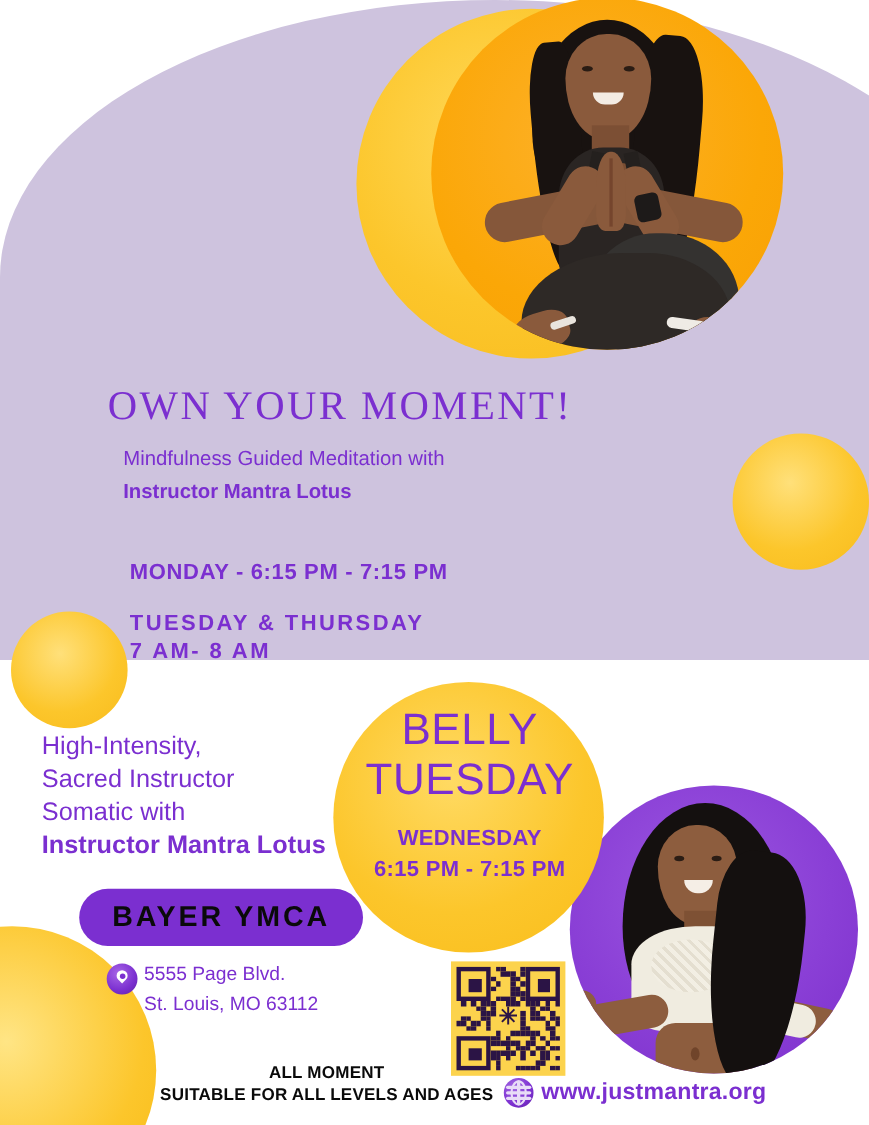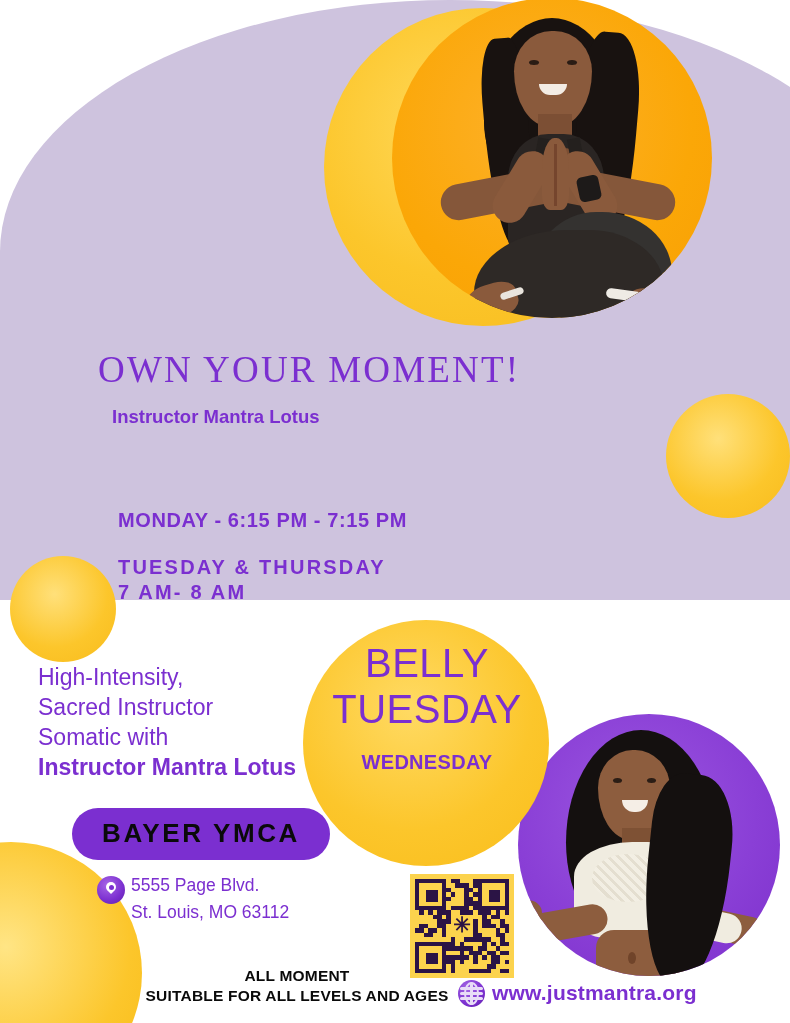--- a/index.html
+++ b/index.html
@@ -267,20 +267,21 @@
       <div class="bd-hairfall"></div>
     </div>
   </div>
 
   <div class="shape" id="circle-belly-yellow"></div>
 
 
   <div id="own-moment">OWN YOUR MOMENT!</div>
 
   <div id="yoga-desc">
+    <div>Mindfulness Guided Meditation with</div>
     <div class="bold">Instructor Mantra Lotus</div>
   </div>
 
   <div id="yoga-times">
     <span>MONDAY - 6:15 PM - 7:15 PM</span>
     <span class="line2">TUESDAY &amp; THURSDAY</span>
     <span class="line3">7 AM- 8 AM</span>
   </div>
 
   <div id="belly-desc">
@@ -289,20 +290,21 @@
     <div>Somatic with</div>
     <div class="bold">Instructor Mantra Lotus</div>
   </div>
 
   <div id="belly-title">
     <div>BELLY</div>
     <div>TUESDAY</div>
   </div>
   <div id="belly-sched">
     <div>WEDNESDAY</div>
+    <div>6:15 PM - 7:15 PM</div>
   </div>
 
   <div id="ymca-pill">BAYER YMCA</div>
 
   <div id="pin-icon">
     <div class="pin-drop"></div>
     <div class="pin-hole"></div>
   </div>
   <div id="address">
     <div>5555  Page Blvd.</div>

